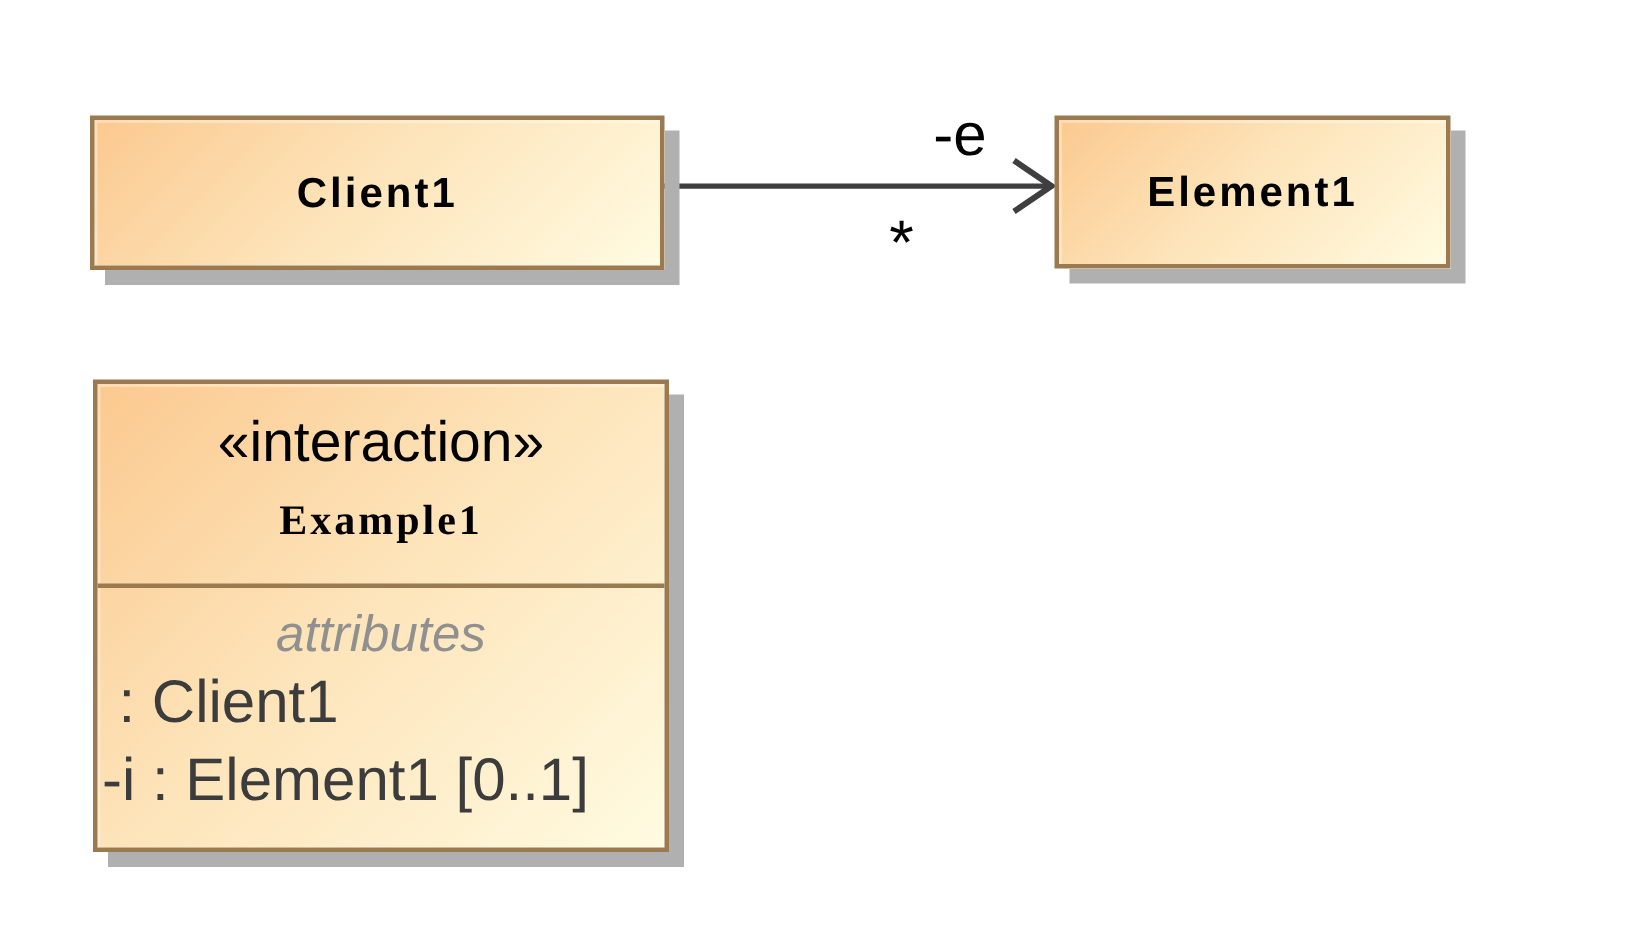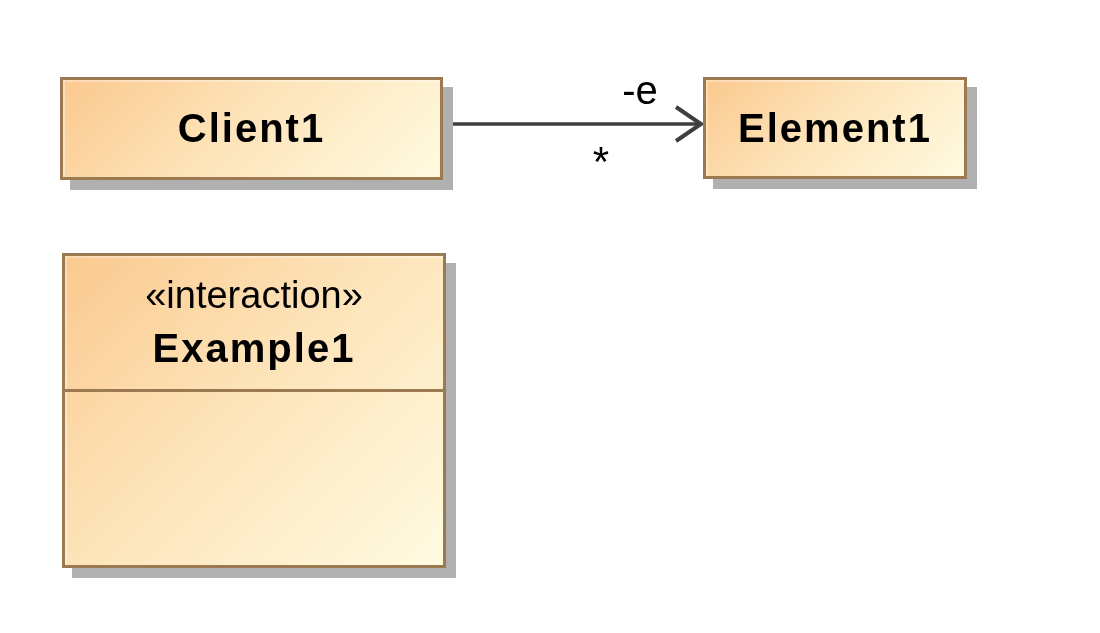--- a/index.html
+++ b/index.html
@@ -25,21 +25,21 @@
   }
   #client1 {
     left: 60px; top: 77px; width: 383px; height: 103px;
     display: flex; align-items: center; justify-content: center;
   }
   #element1 {
     left: 703px; top: 77px; width: 264px; height: 102px;
     display: flex; align-items: center; justify-content: center;
   }
   .cls-title {
-    font-size: 40px;
+    font-size: 28px;
     font-weight: bold;
     letter-spacing: 2px;
     color: #000000;
     white-space: nowrap;
   }
   
   #example1 {
     left: 62px; top: 253px; width: 384px; height: 315px;
     display: flex; flex-direction: column;
   }
@@ -54,20 +54,21 @@
   }
   .stereo {
     font-size: 38px;
     color: #000000;
     line-height: 46px;
     white-space: nowrap;
   }
   .hdr .cls-title {
     line-height: 56px;
     margin-top: 2px;
+    font-family: Liberation Serif, serif;
   }
   .attrs {
     flex: 1;
     padding-top: 12px;
     overflow: hidden;
   }
   .attrs-label {
     text-align: center;
     font-style: italic;
     font-size: 34px;
@@ -117,15 +118,20 @@
 
   <div class="assoc-label" id="role-label">-e</div>
 
   <div class="assoc-label" id="mult-label">*</div>
 
   <div class="cls" id="example1">
     <div class="hdr">
       <div class="stereo">«interaction»</div>
       <div class="cls-title">Example1</div>
     </div>
+    <div class="attrs">
+      <div class="attrs-label">attributes</div>
+      <div class="attr-line first">: Client1</div>
+      <div class="attr-line second">-i : Element1 [0..1]</div>
+    </div>
   </div>
 
 </div>
 
 </body></html>

